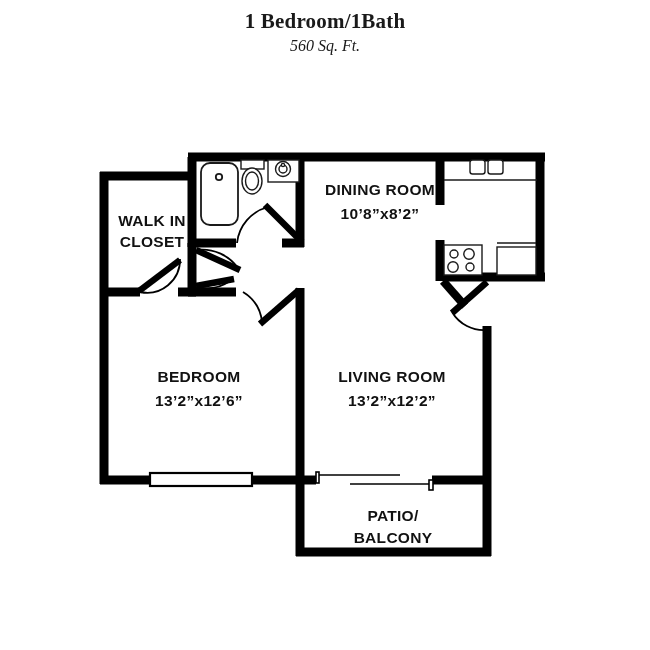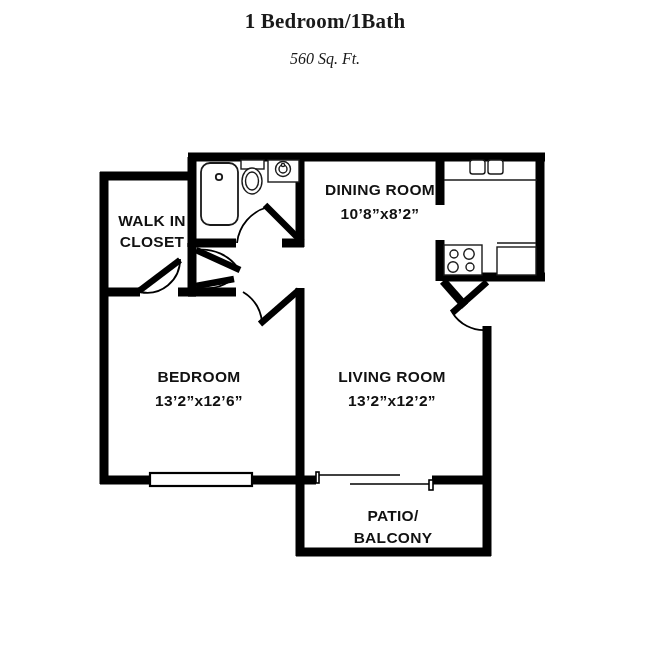--- a/index.html
+++ b/index.html
@@ -34,21 +34,21 @@
     color: #1a1a1a;
     letter-spacing: 0.2px;
     line-height: 26px;
   }
   .plan-subtitle {
     font-family: "Liberation Serif", serif;
     font-style: italic;
     font-size: 16px;
     color: #1a1a1a;
     line-height: 22px;
-    margin-top: 14px;
+    margin-top: 1px;
   }
   svg.floorplan {
     position: absolute;
     top: 0;
     left: 0;
     width: 650px;
     height: 650px;
     display: block;
   }
   .wall {

